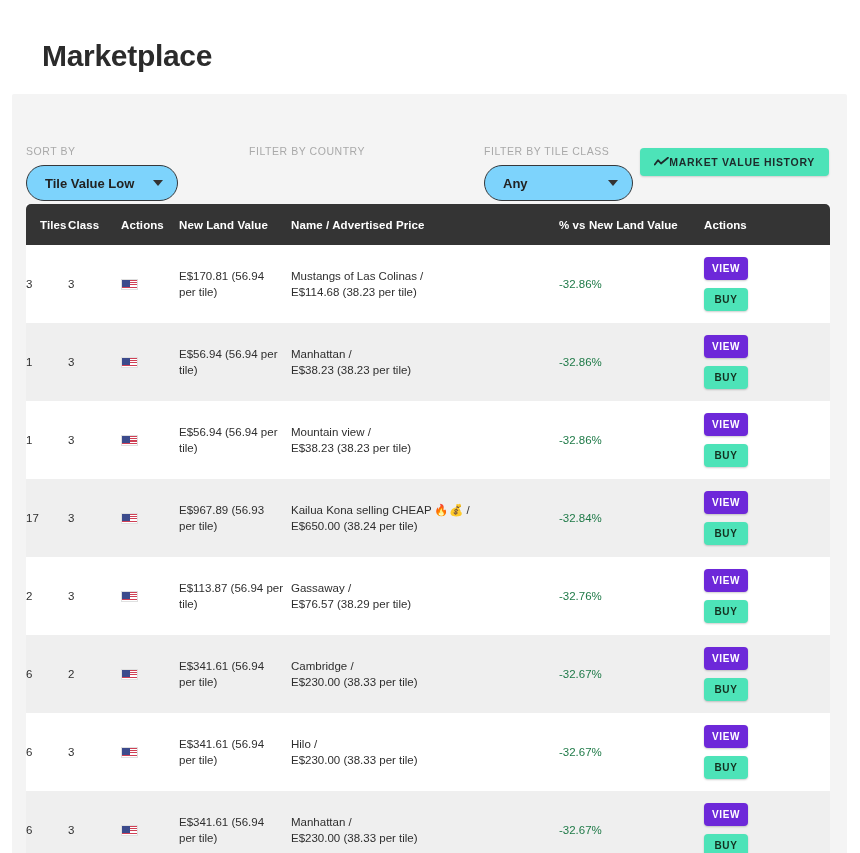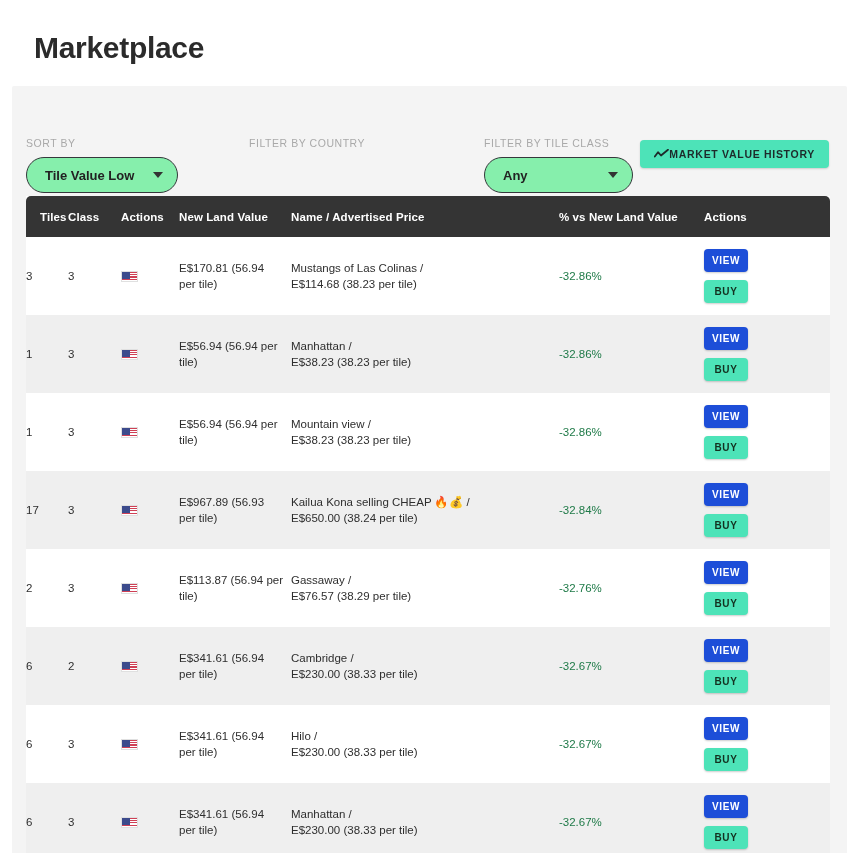--- a/index.html
+++ b/index.html
@@ -15,21 +15,21 @@
 
   .page { width: 860px; height: 853px; position: relative; background:#fff; }
 
   
   .page-title {
     font-size: 30px;
     font-weight: bold;
     color: #2b2b2b;
     letter-spacing: -0.3px;
     padding: 18px 0 0 26px;
-    margin: 8px;
+    margin: 16px;
     line-height: 44px;
   }
 
   
   .card {
     position: absolute;
     left: 12px;
     top: 78px;
     width: 835px;
     min-height: 775px;
@@ -54,21 +54,21 @@
     text-transform: uppercase;
     margin-bottom: 8px;
     font-weight: normal;
     white-space: nowrap;
     margin-top: 11px;
   }
   .select-pill {
     height: 36px;
     border: 1px solid #35383b;
     border-radius: 18px;
-    background: #86efac;
+    background: #7dd3fc;
     display: flex;
     align-items: center;
     padding: 0 14px 0 18px;
     cursor: pointer;
     position: relative;
   }
   .select-pill .sel-text {
     font-size: 13px;
     font-weight: bold;
     color: #222;
@@ -203,21 +203,21 @@
     padding: 0;
     width: 44px;
     height: 23px;
     cursor: pointer;
     box-shadow: 0 1px 2px rgba(0,0,0,0.2);
     font-family: "Liberation Sans", sans-serif;
     display: flex;
     align-items: center;
     justify-content: center;
   }
-  .btn-view { background:#1d4ed8; color:#ffffff; }
+  .btn-view { background:#6d28d9; color:#ffffff; }
   .btn-buy  { background:#4de3b8; color:#13301f; }
 
   .name-line { display:block; }
 </style>
 </head>
 <body>
 
 <div class="page">
 
   <h1 class="page-title">Marketplace</h1>

